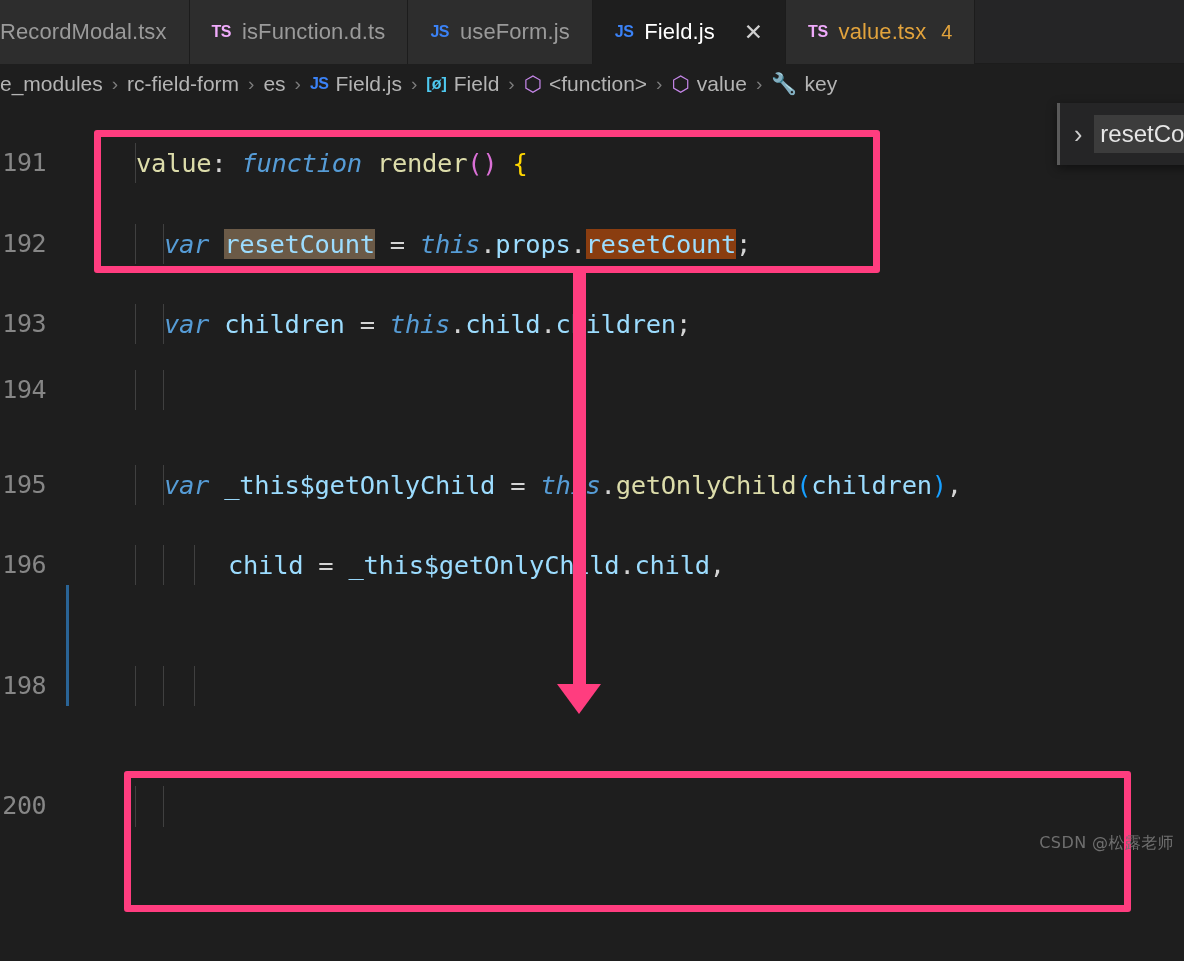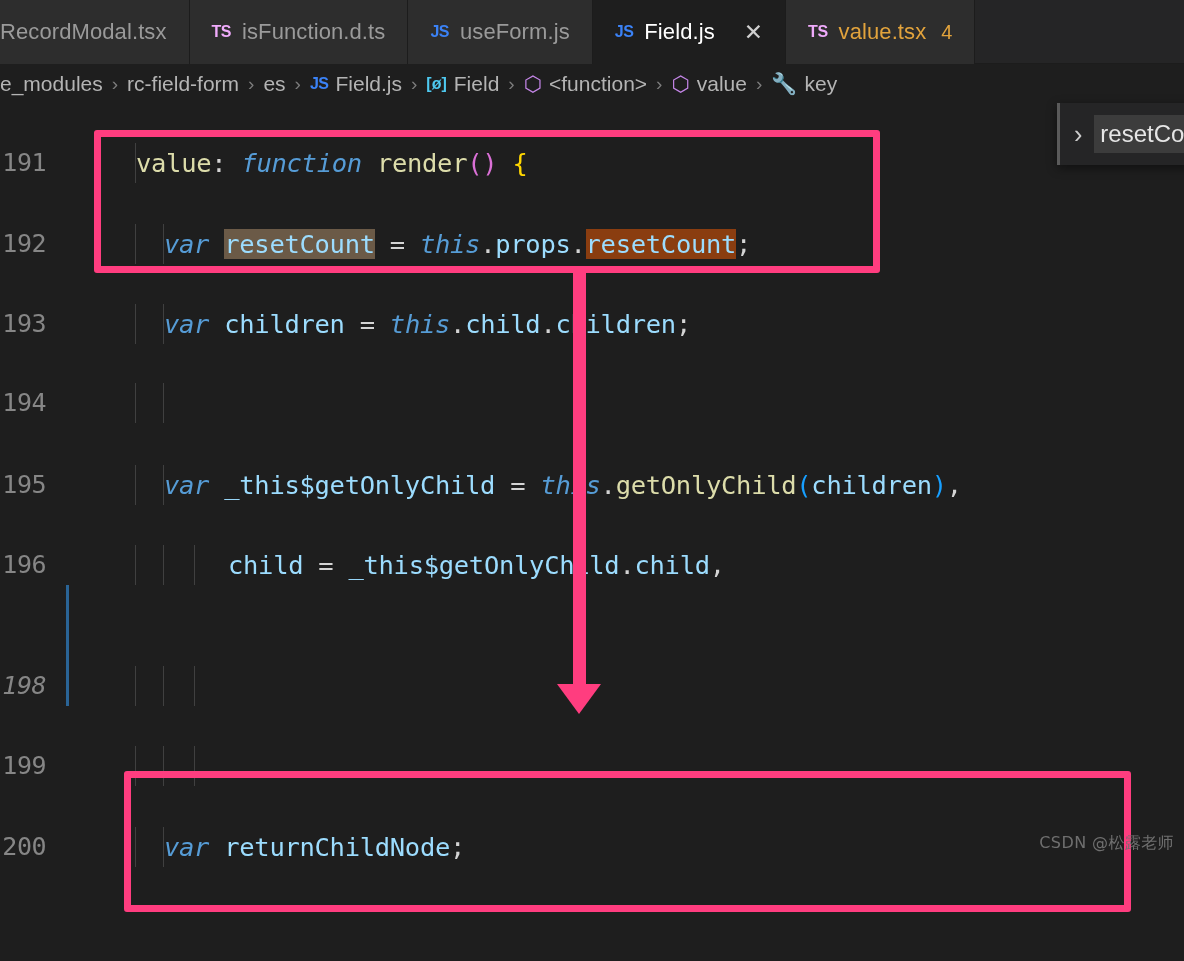--- a/index.html
+++ b/index.html
@@ -314,21 +314,21 @@
         <span class="code"><span style="padding-left:96px"></span><span class="kb">var</span> <span class="v sel-write">resetCount</span> <span class="op">=</span> <span class="kb">this</span><span class="op">.</span><span class="v">props</span><span class="op">.</span><span class="v sel-read">resetCount</span><span class="op">;</span></span>
       </div>
 
       <div class="row" style="top:120.6px;">
         <span class="ln">193</span>
         <span class="guide" style="left:135px;"></span>
         <span class="guide" style="left:163px;"></span>
         <span class="code"><span style="padding-left:96px"></span><span class="kb">var</span> <span class="v">children</span> <span class="op">=</span> <span class="kb">this</span><span class="op">.</span><span class="v">child</span><span class="op">.</span><span class="v">children</span><span class="op">;</span></span>
       </div>
 
-      <div class="row" style="top:159px;">
+      <div class="row" style="top:146px;">
         <span class="ln">194</span>
         <span class="guide" style="left:135px;"></span>
         <span class="guide" style="left:163px;"></span>
         <span class="code"></span>
       </div>
 
       <div class="row" style="top:201px;">
         <span class="ln">195</span>
         <span class="guide" style="left:135px;"></span>
         <span class="guide" style="left:163px;"></span>
@@ -337,41 +337,33 @@
 
       <div class="row" style="top:241.2px;">
         <span class="ln">196</span>
         <span class="guide" style="left:135px;"></span>
         <span class="guide" style="left:163px;"></span>
         <span class="guide" style="left:194px;"></span>
         <span class="code"><span style="padding-left:160px"></span><span class="v">child</span> <span class="op">=</span> <span class="v">_this$getOnlyChild</span><span class="op">.</span><span class="v">child</span><span class="op">,</span></span>
       </div>
 
 
-      <div class="row" style="top:321.6px;font-style:italic;">
+      <div class="row" style="top:321.6px;">
         <span class="ln">198</span>
         <span class="guide" style="left:135px;"></span>
         <span class="guide" style="left:163px;"></span>
         <span class="guide" style="left:194px;"></span>
         <span class="code"></span>
       </div>
 
-      <div class="row" style="top:361.8px;">
-        <span class="ln">199</span>
-        <span class="guide" style="left:135px;"></span>
-        <span class="guide" style="left:163px;"></span>
-        <span class="guide" style="left:194px;"></span>
-        <span class="code"></span>
-      </div>
 
       <div class="row" style="top:402px;">
         <span class="ln">200</span>
         <span class="guide" style="left:135px;"></span>
         <span class="guide" style="left:163px;"></span>
-        <span class="code"><span style="padding-left:96px"></span><span class="kb">var</span> <span class="v">returnChildNode</span><span class="op">;</span></span>
       </div>
 
     </div>
   </div>
 
   <div class="rename-widget">
     <span class="rename-chevron">›</span>
     <span class="rename-input">resetCo</span>
   </div>
 

